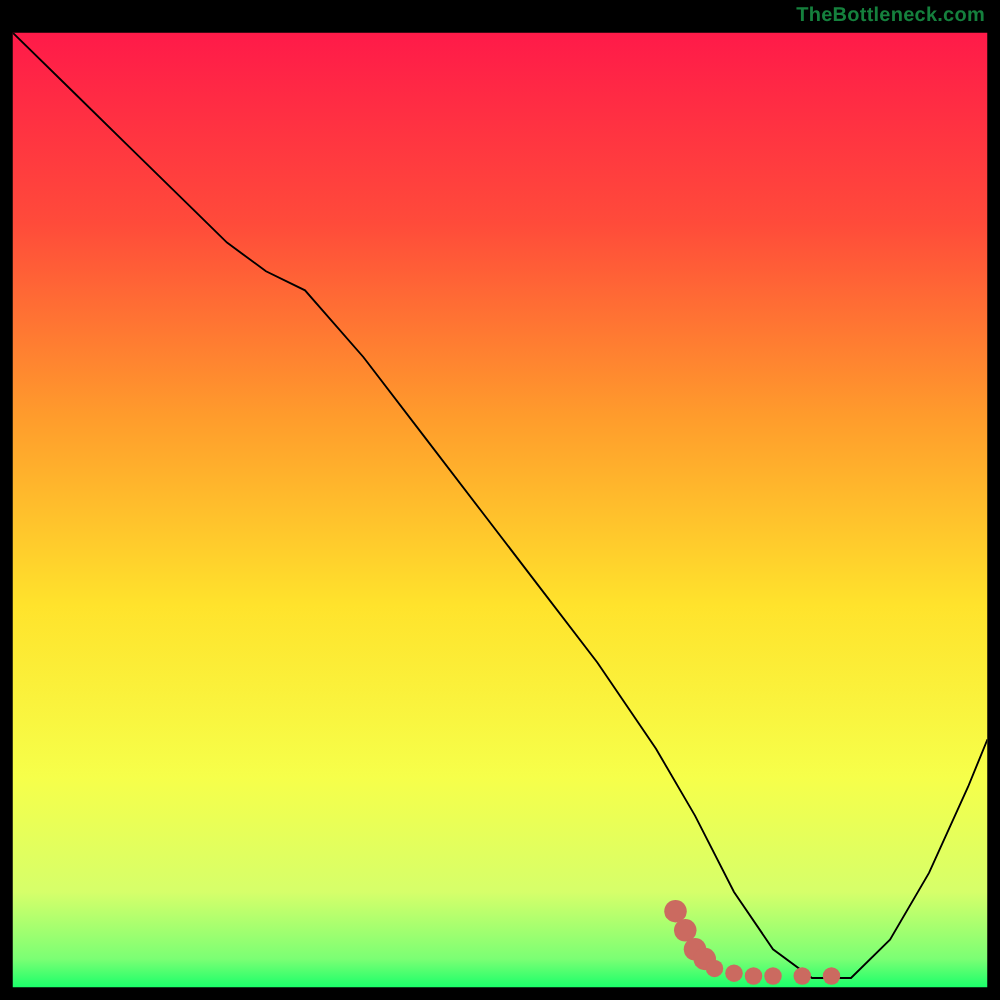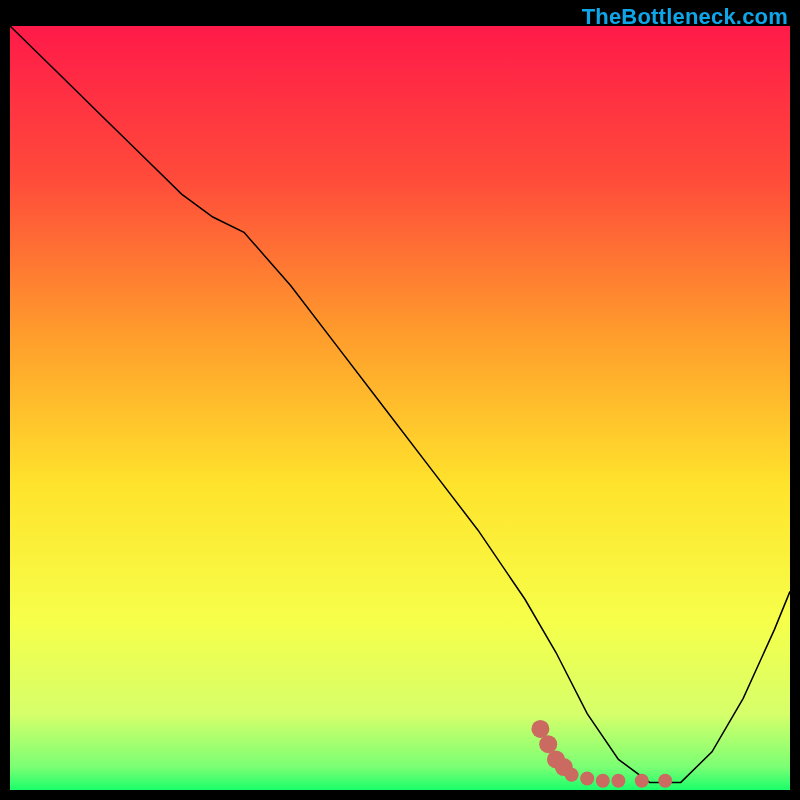--- a/index.html
+++ b/index.html
@@ -23,22 +23,22 @@
     position: absolute;
     left: 10px;
     top: 26px;
     width: 780px;
     height: 764px;
   }
   .watermark {
     position: absolute;
     top: 4px;
     right: 12px;
-    color: #0ea5e9;
-    font-size: 22px;
+    color: #15803d;
+    font-size: 16px;
     font-weight: bold;
     letter-spacing: 0.2px;
   }
 </style>
 </head>
 <body>
 
 <div class="frame"></div>
 
 <svg class="plot" viewBox="0 0 780 764" preserveAspectRatio="none">

